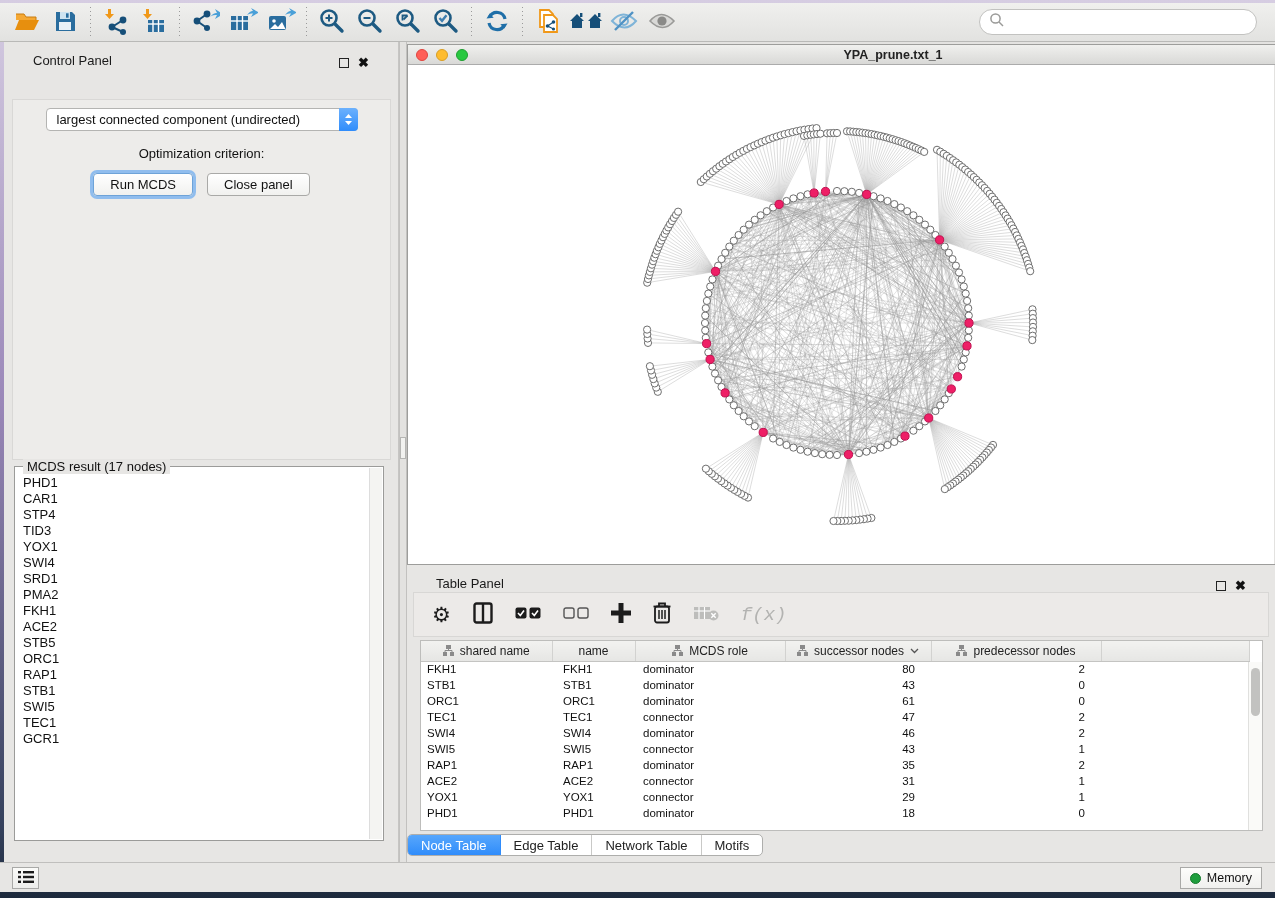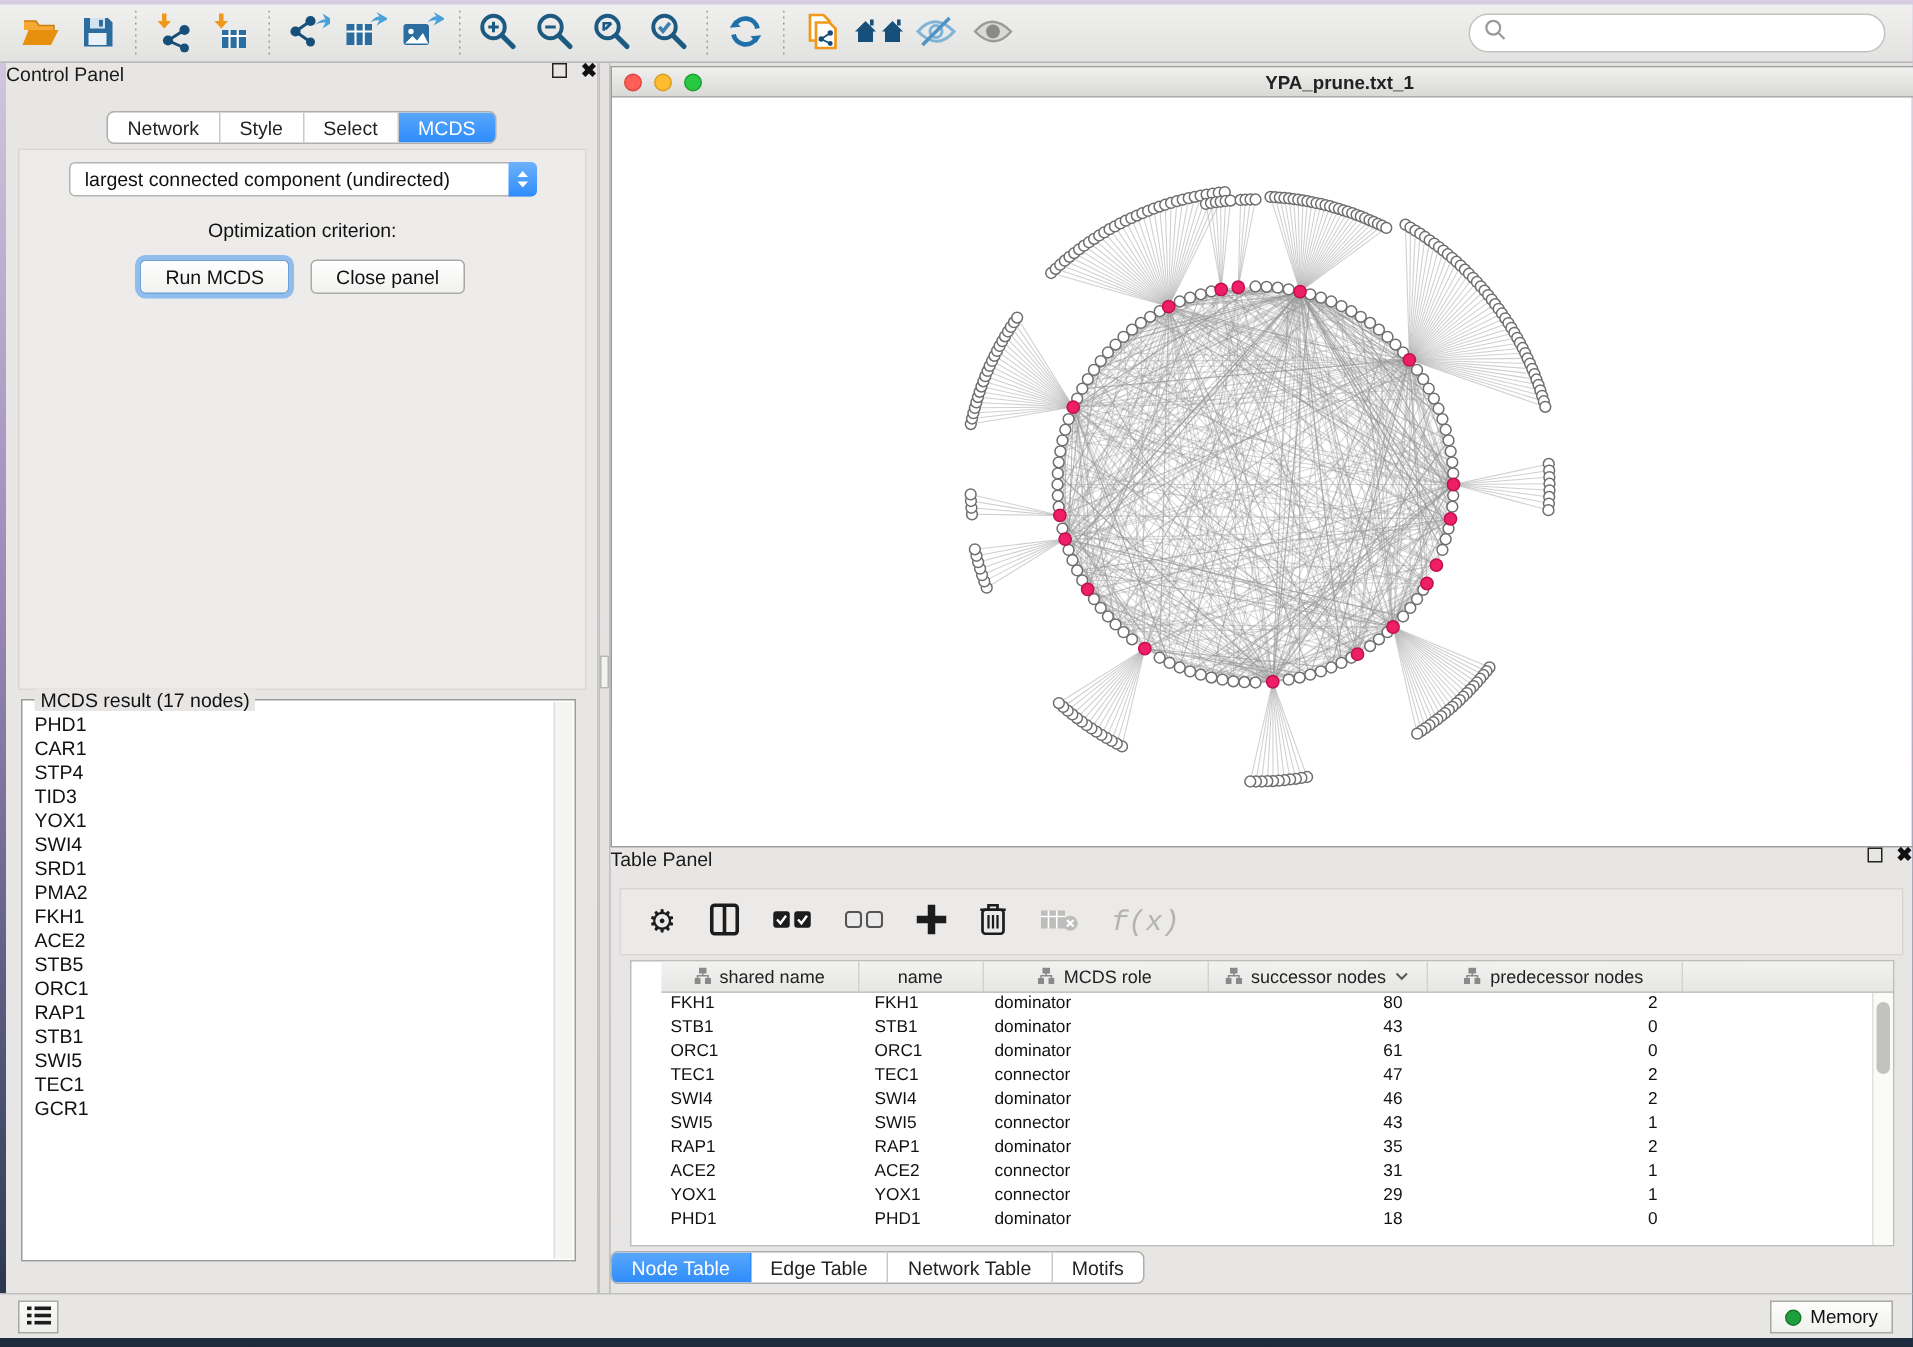--- a/index.html
+++ b/index.html
@@ -22,21 +22,21 @@
   #search-wrap input { border:none; outline:none; flex:1; font-size:13px; background:transparent; }
 
   
   #left-strip { left:0; top:42px; width:4px; height:820px; background:transparent; }
   #bottom-strip { left:0; top:892px; width:1275px; height:6px; background:transparent; }
 
   
   #control-panel { left:4px; top:42px; width:395px; height:820px; background:#e7e6e4;
     border-right:1px solid #c6c5c3; }
   .panel-title { font-size:13px; color:#1a1a1a; }
-  .panel-head { height:26px; display:flex; align-items:flex-start; padding:0 0; }
+  .panel-head { height:26px; display:flex; align-items:flex-end; padding:0 29px; }
   .panel-ctls { margin-left:auto; display:flex; align-items:center; gap:9px; }
   .float-icon { width:10px; height:10px; border:1.5px solid #222; display:inline-block; }
   .close-icon { font-size:13px; font-weight:bold; color:#111; line-height:10px; }
 
   .seg { display:flex; border:1px solid #aeaeac; border-radius:5px; background:#fff; overflow:hidden;
     height:22px; font-size:13px; }
   .seg span { padding:2px 13px; display:flex; align-items:center; color:#222;
     border-right:1px solid #c9c9c7; cursor:pointer; white-space:nowrap; }
   .seg span:last-child { border-right:none; }
   .seg span.active { background:linear-gradient(#58a7fc,#2f8cfb); color:#fff; border-right-color:#2f8cfb; }
@@ -89,21 +89,21 @@
   #tp-toolbar { position:absolute; left:6px; top:27px; right:6px; height:45px;
     background:#eceae8; border:1px solid #d8d7d5; display:flex; align-items:center;
     gap:22px; padding:0 18px; }
   .tp-ic { display:flex; align-items:center; justify-content:center; background:none;
     border:none; cursor:pointer; height:30px; }
   #fx-label { font-family:Liberation Mono, monospace; font-style:italic; font-size:19px; color:#b3b3b1; }
   .gear-glyph { font-size:21px; color:#1c1c1c; line-height:20px; }
 
   #node-table { position:absolute; left:13px; top:75px; width:843px; height:191px;
     background:#fff; border:1px solid #bdbdbb; overflow:hidden; }
-  #node-table table { border-collapse:collapse; table-layout:fixed; width:828px;margin-left:20px; }
+  #node-table table { border-collapse:collapse; table-layout:fixed; width:828px; }
   #node-table th { height:20px; background:linear-gradient(#f2f2f0,#e6e6e4);
     border-right:1px solid #d2d2d0; border-bottom:1px solid #c4c4c2;
     font-size:12px; font-weight:normal; color:#222; text-align:center; }
   #node-table th .hd { display:flex; align-items:center; justify-content:center; gap:6px; }
   #node-table td { height:16px; font-size:11.5px; color:#111; white-space:nowrap;
     overflow:hidden; }
   td.c-left { text-align:left; padding-left:6px; }
   td.c-left2 { text-align:left; padding-left:11px; }
   td.c-left3 { text-align:left; padding-left:8px; }
   td.c-right { text-align:right; padding-right:16px; }
@@ -297,28 +297,20 @@
 
 <div class="abs" id="left-strip"></div>
 
 <div class="abs" id="control-panel">
   <div class="panel-head">
     <span class="panel-title">Control Panel</span>
     <span class="panel-ctls">
       <span class="float-icon"></span>
       <span class="close-icon">✖</span>
     </span>
-  </div>
-  <div id="cp-tabs-row">
-    <div class="seg" id="cp-tabs">
-        <span>Network</span>
-        <span>Style</span>
-        <span>Select</span>
-        <span class="active">MCDS</span>
-      </div>
   </div>
   <div class="abs" id="cp-inner">
     <div id="criterion">
       <span class="val">largest connected component (undirected)</span>
       <span class="stepper">
         <svg width="9" height="6" viewBox="0 0 9 6">
             <path d="M1 5l3.5-4L8 5z" fill="#fff"></path>
           </svg>
         <svg width="9" height="6" viewBox="0 0 9 6">
             <path d="M1 1l3.5 4L8 1z" fill="#fff"></path>

